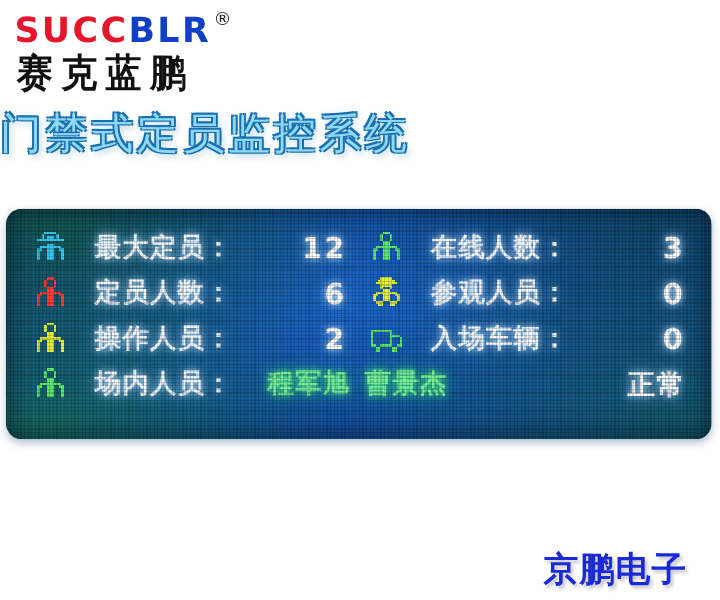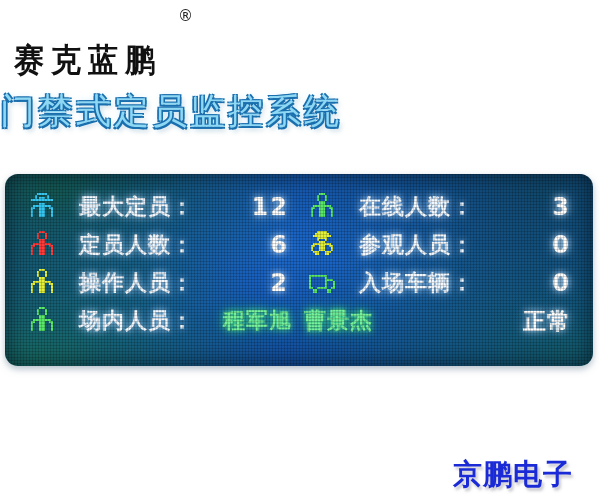--- a/index.html
+++ b/index.html
@@ -147,20 +147,23 @@
     letter-spacing:1px;
     color:#1a2ad6;
     text-shadow:2px 3px 3px rgba(150,150,160,.55);
     white-space:nowrap;
   }
 </style>
 </head>
 <body>
 
 <div id="brand-logo">
+  <div id="brand-wordmark">
+    <span class="r">SUCC</span><span class="b">BLR</span>
+  </div>
   <div id="brand-reg">®</div>
   <div id="brand-cn">赛克蓝鹏</div>
 </div>
 
 <div id="page-title">门禁式定员监控系统</div>
 
 <div id="led-panel">
 
   <div class="led-rows">
 

